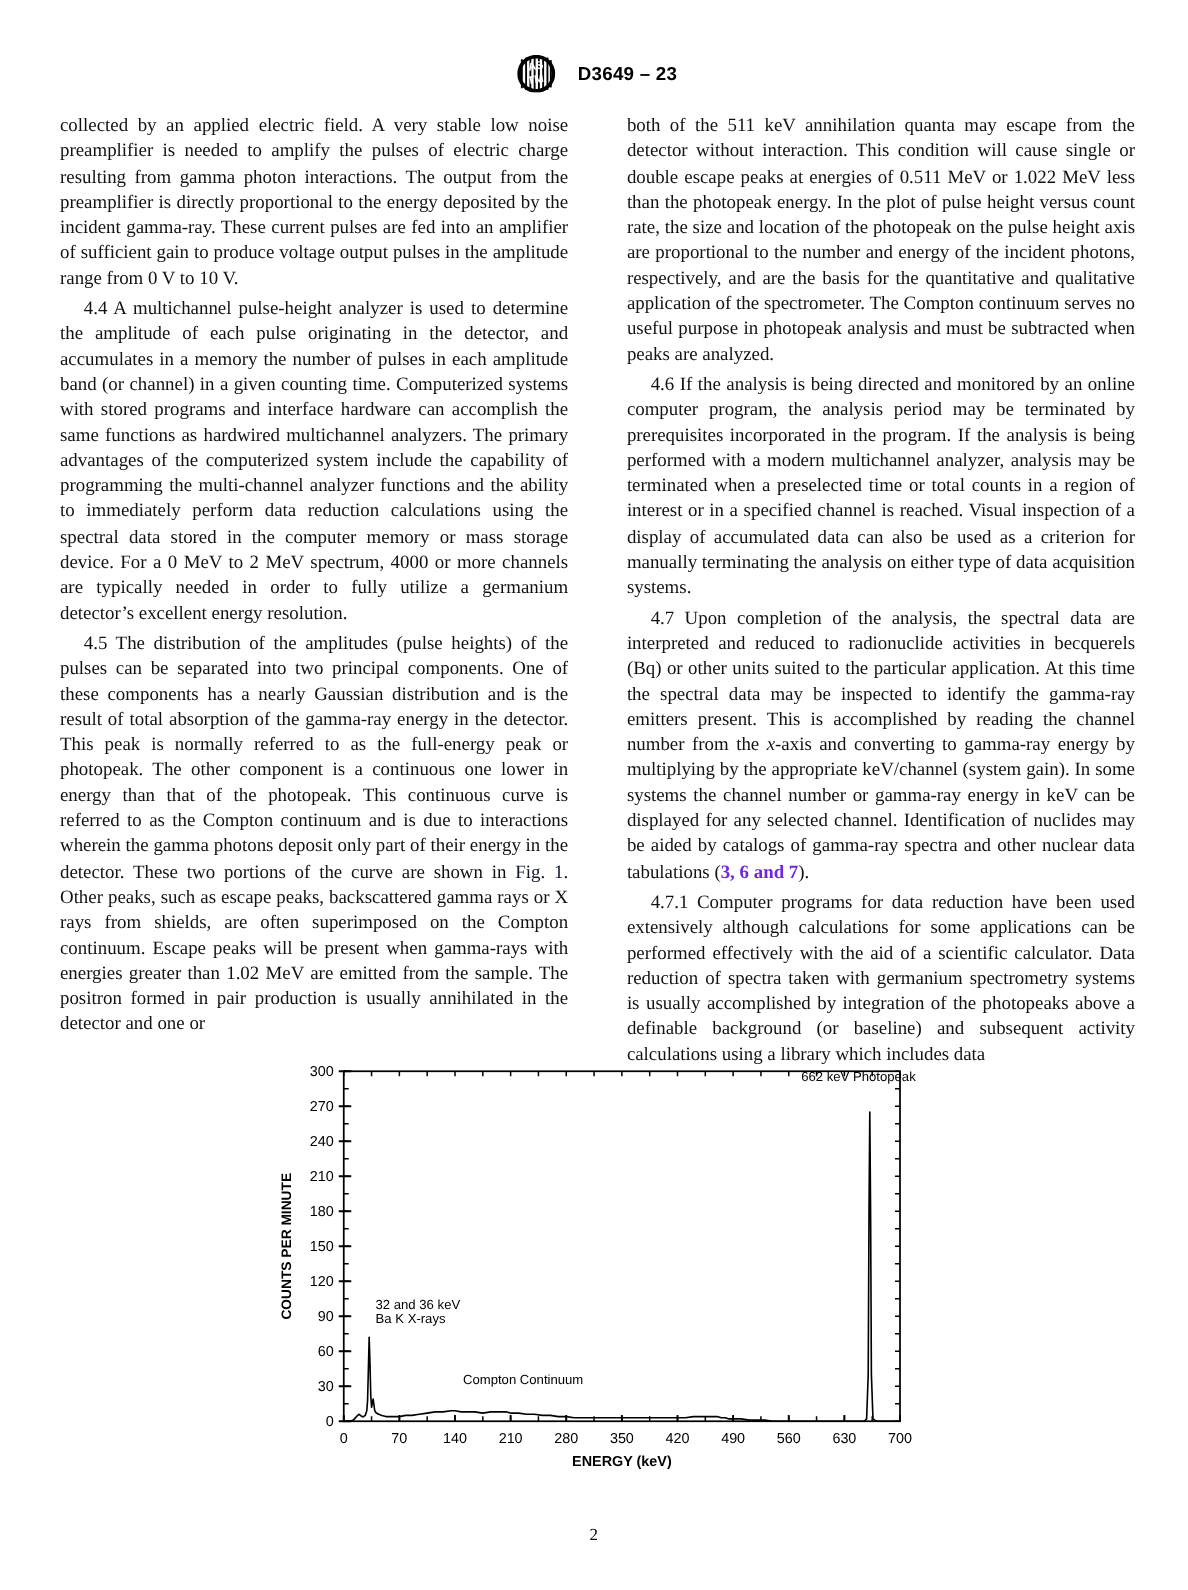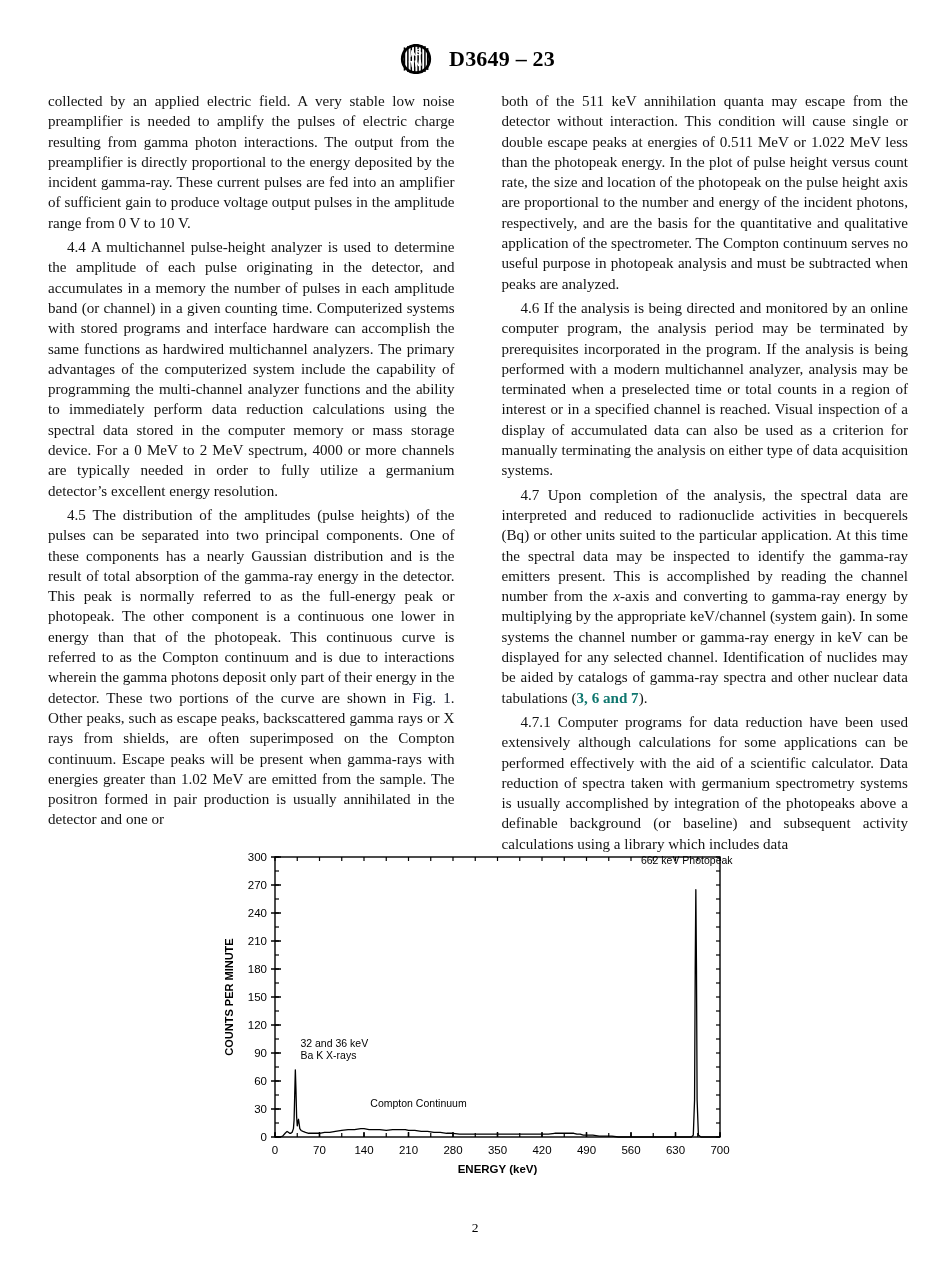--- a/index.html
+++ b/index.html
@@ -26,22 +26,22 @@
     align-items: center;
     justify-content: center;
     gap: 12px;
   }
   .astm-logo {
     width: 42px;
     height: 30px;
     display: block;
   }
   .header-title {
-    font-family: Liberation Serif, serif;
-    font-size: 22px;
+    font-family: Liberation Sans, sans-serif;
+    font-size: 15px;
     font-weight: bold;
     letter-spacing: 0.2px;
     color: #000;
   }
 
   
   .columns {
     position: absolute;
     top: 91px;
     left: 48px;
@@ -64,21 +64,21 @@
   p.para + p.para {
     margin-top: 4px;
   }
   p.indent {
     text-indent: 19px;
   }
   .ref-link {
     color: #0f172a;
   }
   .ref-bold {
-    color: #0f766e;
+    color: #6d28d9;
     font-weight: bold;
   }
   em.it { font-style: italic; }
 
   
   .figure-wrap {
     position: absolute;
     top: 845px;
     left: 0;
     width: 950px;

